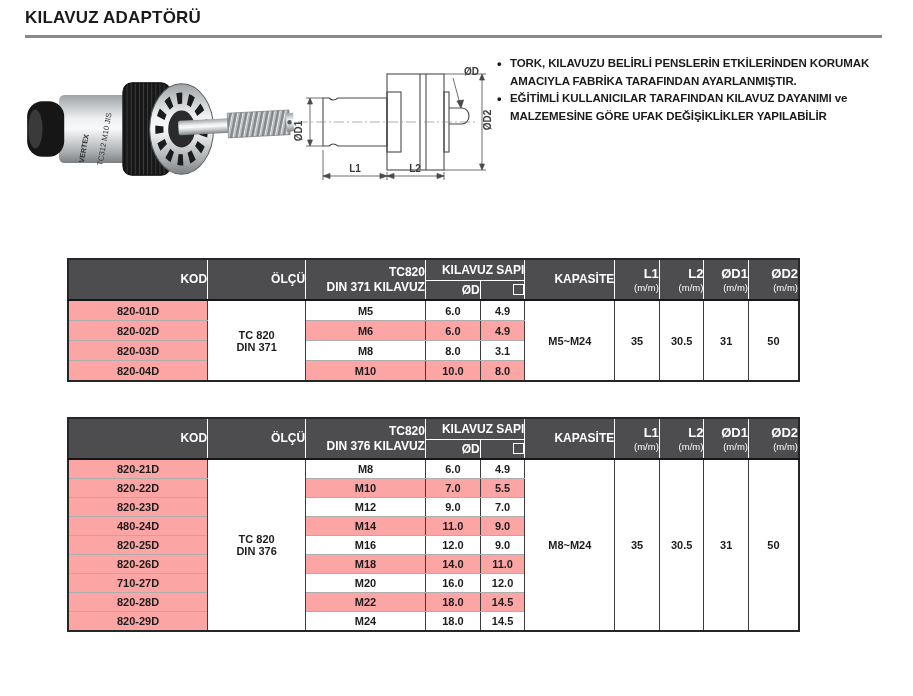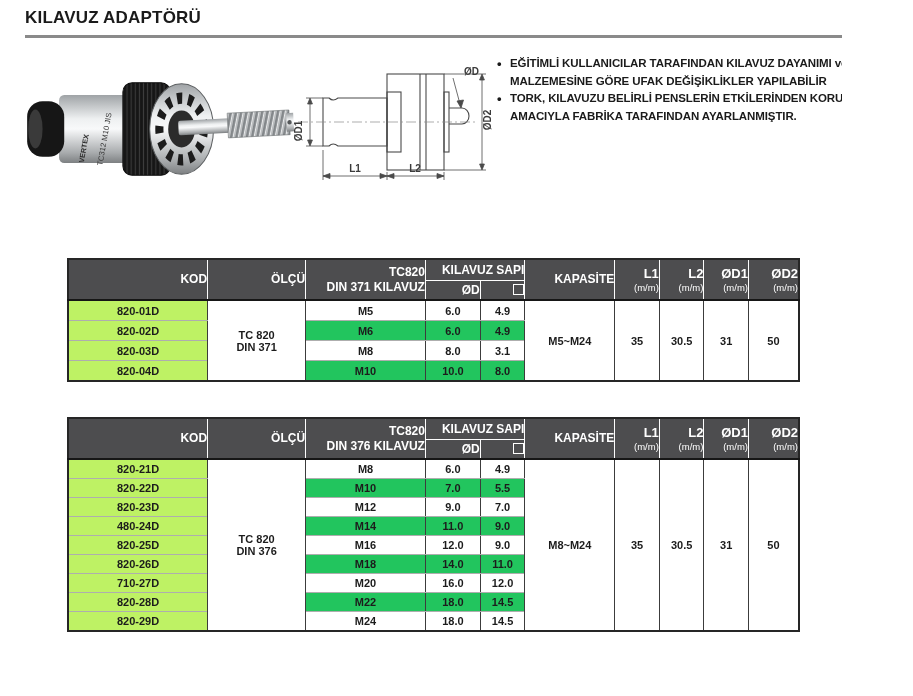--- a/index.html
+++ b/index.html
@@ -1,17 +1,17 @@
 <!DOCTYPE html>
 <html><head>
 <meta charset="utf-8">
 <style>
   html,body{margin:0;padding:0;background:#fff;}
   .page{position:relative;width:842px;height:696px;background:#fff;overflow:hidden;
-        font-family:"Liberation Sans","DejaVu Sans",sans-serif;color:#1a1a1a;}
+        font-family:"Liberation Sans","DejaVu Sans",sans-serif;color:#1a1a1a;padding-left:40px;}
   .title{position:absolute;left:25px;top:8px;font-size:17px;font-weight:bold;letter-spacing:.2px;}
   .rule{position:absolute;left:25px;top:35px;width:876px;height:3px;background:#8a8a8a;}
   .photo{position:absolute;left:22px;top:56px;width:278px;height:146px;}
   .diagram{position:absolute;left:292px;top:52px;width:208px;height:140px;}
   .notes{position:absolute;left:497px;top:55px;width:413px;margin:0;padding:0;list-style:none;
          font-size:11.5px;font-weight:bold;line-height:17.5px;letter-spacing:-.1px;}
   .notes li{position:relative;padding-left:13px;}
   .notes li::before{content:"•";position:absolute;left:0;top:0;font-size:13px;}
   
   .t{position:absolute;left:67px;width:733px;border-collapse:collapse;table-layout:fixed;
@@ -21,22 +21,22 @@
               border:1px solid #fdfdfd;padding:0;line-height:1.18;}
   .t thead{border-bottom:2px solid #161616;text-align:right;}
   .t thead tr:nth-child(1) th{height:20px;}
   .t thead tr:nth-child(2) th{height:18px;}
   .h-main{font-size:13px;display:block;}
   .unit{font-size:9.5px;font-weight:normal;display:block;}
   .t td{text-align:center;vertical-align:middle;font-size:11px;font-weight:bold;color:#1c1c1c;
         border-left:1px solid #3c3c3c;border-right:1px solid #3c3c3c;
         border-top:1px solid #aeaeae;border-bottom:1px solid #aeaeae;padding:0;}
   #t1 tbody td{height:19px;} #t2 tbody td{height:18px;}
-  .t td.kod{background:#bef264;}
-  .t tr.alt td.size,.t tr.alt td.od,.t tr.alt td.sq{background:#22c55e;}
+  .t td.kod{background:#fca5a5;}
+  .t tr.alt td.size,.t tr.alt td.od,.t tr.alt td.sq{background:#fca5a5;}
   .t td.size{font-size:11px;}
   .sq-icon{display:inline-block;width:9px;height:9px;border:1.5px solid #fff;vertical-align:-1px;}
   .t th,.t td{overflow:hidden;white-space:nowrap;}
 </style>
 </head>
 <body>
 
 <div class="page">
 
   <div class="title">KILAVUZ ADAPTÖRÜ</div>
@@ -128,22 +128,22 @@
     <g font-size="10" font-weight="bold" fill="#3b3b3b" font-family="Liberation Sans, sans-serif">
       <text x="10" y="79" transform="rotate(-90 10 79)" text-anchor="middle">ØD1</text>
       <text x="201" y="70" transform="rotate(-90 199 70)" text-anchor="middle">ØD2</text>
       <text x="172" y="23">ØD</text>
       <text x="63" y="120" text-anchor="middle">L1</text>
       <text x="123" y="120" text-anchor="middle">L2</text>
     </g>
   </svg>
 
   <ul class="notes">
+    <li>TORK, KILAVUZU BELİRLİ PENSLERİN ETKİLERİNDEN KORUMAK AMACIYLA FABRİKA TARAFINDAN AYARLANMIŞTIR.</li>
     <li>EĞİTİMLİ KULLANICILAR TARAFINDAN KILAVUZ DAYANIMI ve MALZEMESİNE GÖRE UFAK DEĞİŞİKLİKLER YAPILABİLİR</li>
-    <li>TORK, KILAVUZU BELİRLİ PENSLERİN ETKİLERİNDEN KORUMAK AMACIYLA FABRİKA TARAFINDAN AYARLANMIŞTIR.</li>
   </ul>
 
   <table class="t" id="t1">
     <colgroup>
         <col style="width:19.1%">
         <col style="width:13.4%">
         <col style="width:16.4%">
         <col style="width:7.5%">
         <col style="width:6.1%">
         <col style="width:12.3%">

